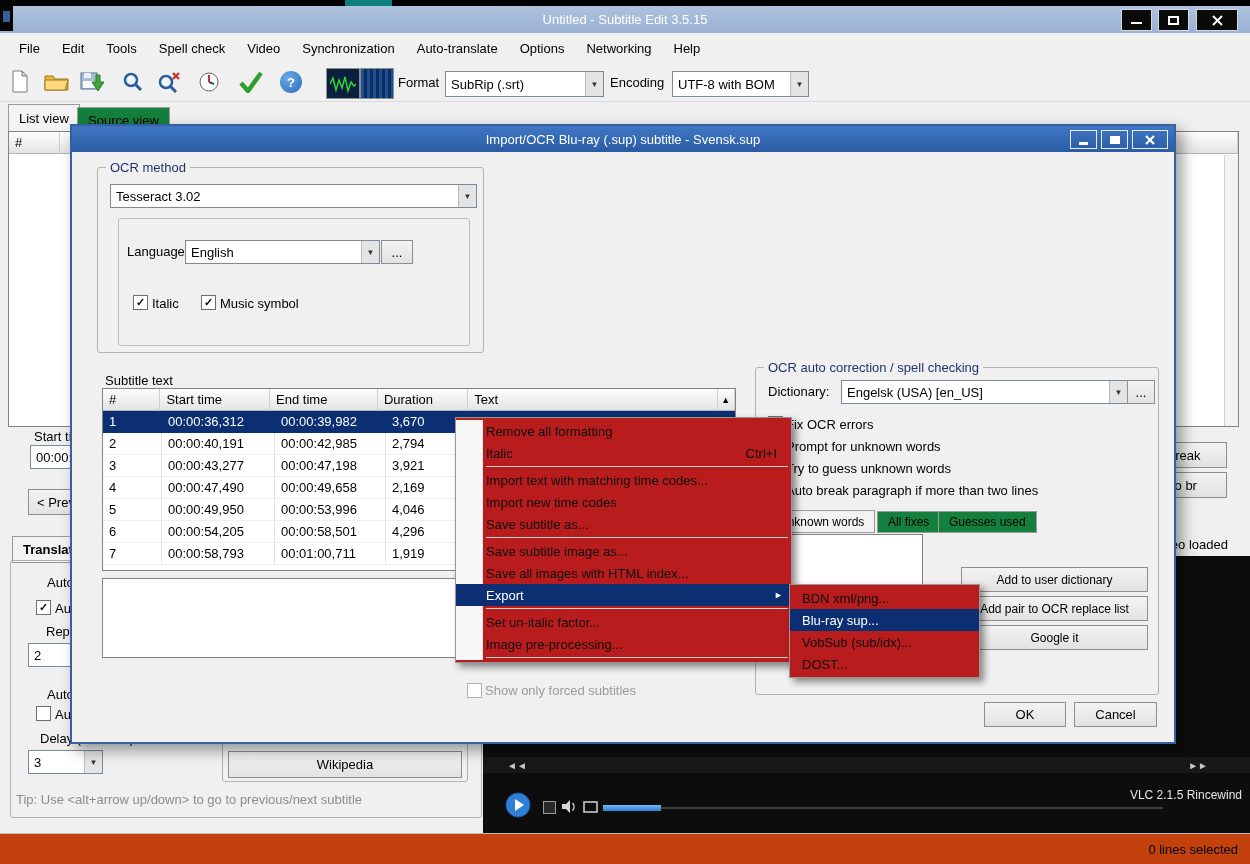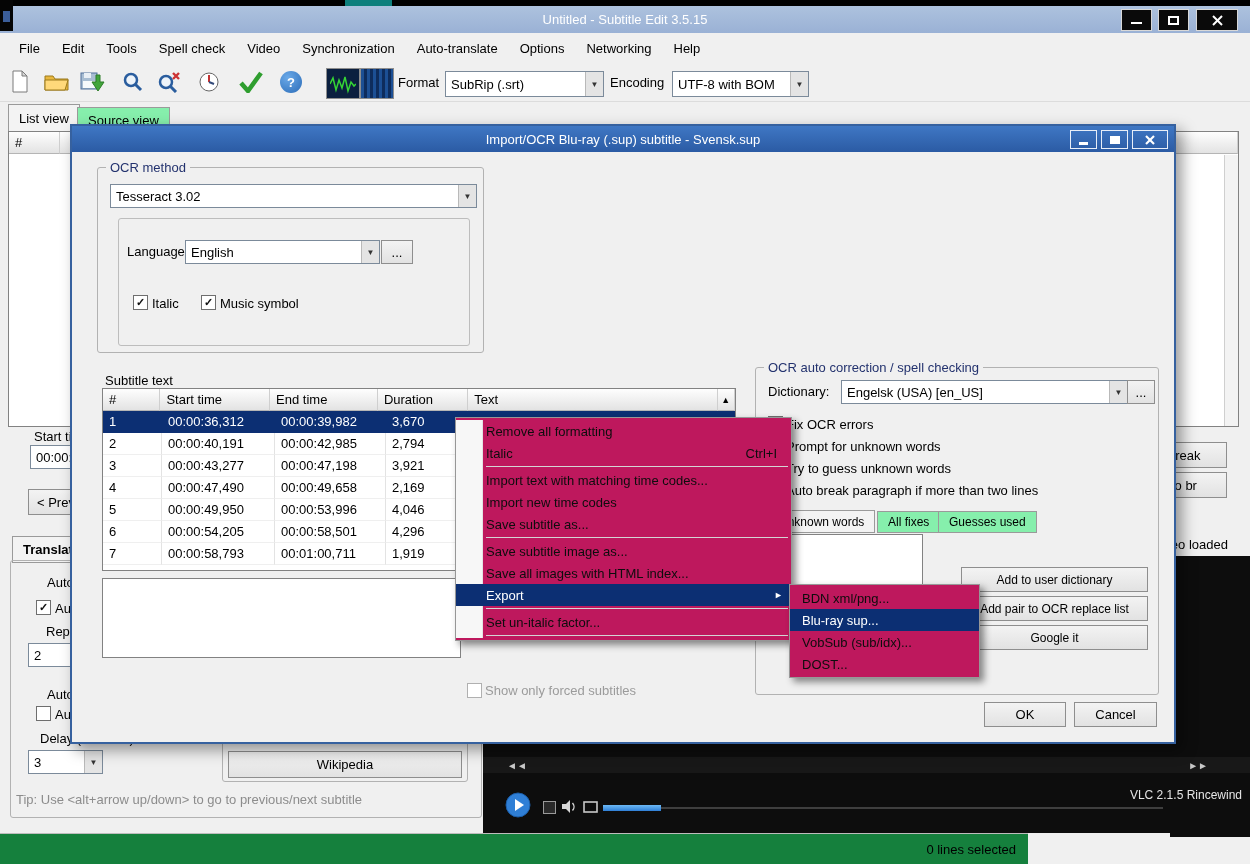--- a/index.html
+++ b/index.html
@@ -19,31 +19,31 @@
   .combo{background:#fff;border:1px solid #7b8a9a;display:flex;align-items:center;padding-left:5px;overflow:hidden;white-space:nowrap}
   .combo .arr{margin-left:auto;width:17px;align-self:stretch;background:#e4e4e4;border-left:1px solid #b9b9b9;
     display:flex;align-items:center;justify-content:center;font-size:8px;color:#333;flex:0 0 17px}
   .btn{display:flex;align-items:center;justify-content:center;background:linear-gradient(#f3f3f3,#e2e2e2);
     border:1px solid #8e8e8e;white-space:nowrap;overflow:hidden;cursor:default}
   .gb{border:1px solid #b2b2b2;border-radius:3px}
   .gb-cap{position:absolute;top:-8px;left:8px;background:#f0f0f0;padding:0 4px;color:#23326e;white-space:pre}
   .cb{width:13px;height:13px;background:#fff;border:1px solid #6e6e6e;display:flex;align-items:center;
     justify-content:center;font-size:11px;font-weight:bold;color:#111;line-height:11px}
   .lbl{white-space:nowrap}
-  .tab{border:1px solid #9a9a9a;background:#86efac;display:flex;align-items:center;padding:0 10px;white-space:nowrap}
+  .tab{border:1px solid #9a9a9a;background:#15803d;display:flex;align-items:center;padding:0 10px;white-space:nowrap}
   .tab.act{background:#f3f3f3}
   
   .tbl{background:#fff;border:1px solid #828282}
   .trow{display:flex;height:22px}
   .tcell{border-right:1px solid #e3e3e3;padding-left:6px;display:flex;align-items:center;
     overflow:hidden;white-space:nowrap;border-bottom:1px solid #efefef}
   .th .tcell{background:linear-gradient(#fefefe,#e3e3e3);border-right:1px solid #cfcfcf;border-bottom:1px solid #b5b5b5}
   .trow.sel .tcell{background:#0c2f73;color:#fff;border-color:#0c2f73}
   
-  .cmenu{background:#be185d;border:1px solid #979797;box-shadow:4px 4px 7px rgba(0,0,0,.45);padding:2px 0;position:absolute}
+  .cmenu{background:#b91c1c;border:1px solid #979797;box-shadow:4px 4px 7px rgba(0,0,0,.45);padding:2px 0;position:absolute}
   .cmenu .gutter{position:absolute;left:0;top:2px;bottom:2px;width:26px;background:#f7f7f7;border-right:1px solid #e4e4e4}
   .mi{position:relative;display:flex;align-items:center;height:22px;padding:0 14px 0 30px;color:#0d0d0d}
   .mi .short{margin-left:auto;padding-left:20px}
   .mi.hl{background:#0c2f73;color:#fff}
   .mi .subarr{position:absolute;right:8px;font-size:9px}
   .sep{height:1px;background:#d4d4d4;margin:2px 3px 2px 30px}
   .smenu .mi{padding:0 12px}
   
   .subimg{background:#7b7b7b;border:1px solid #5f5f5f;display:flex;flex-direction:column;
     justify-content:space-evenly;align-items:center}
@@ -207,21 +207,21 @@
           <path d="M11.5 4a5.5 5.5 0 0 1 0 7.5" fill="none" stroke="#d8d8d8" stroke-width="1.4"></path>
         </svg></span>
     <span class="a" style="left:100px;top:64px"><svg width="15" height="12">
           <rect x="1" y="1" width="13" height="10" fill="none" stroke="#c8c8c8" stroke-width="1.6"></rect>
         </svg></span>
     <div class="a" style="left:120px;top:70px;width:560px;height:2px;background:#3e3e3e"></div>
     <div class="a" style="left:120px;top:68px;width:58px;height:6px;background:linear-gradient(#6cb9f5,#2f7fd6)"></div>
     <span class="a lbl small" style="right:8px;top:51px;color:#e6e6e6">VLC 2.1.5 Rincewind</span>
   </div>
 
-  <div class="a" style="left:0;top:833px;width:1028px;height:31px;background:#15803d;border-top:1px solid #bdbdbd;display:flex;align-items:center">
+  <div class="a" style="left:0;top:833px;width:1250px;height:31px;background:#c2410c;border-top:1px solid #bdbdbd;display:flex;align-items:center">
     <span style="margin-left:auto;margin-right:12px">0 lines selected</span>
   </div>
 
   <div class="a" style="left:70px;top:124px;width:1102px;height:616px;background:#f0f0f0;border:2px solid #36619f;box-shadow:6px 6px 14px rgba(0,0,0,.4);z-index:10">
     <div class="a" style="left:0;top:0;right:0;height:26px;background:linear-gradient(#3f77c4,#2b5ba4);display:flex;align-items:center">
       <span style="width:100%;text-align:center;color:#fff">Import/OCR Blu-ray (.sup) subtitle - Svensk.sup</span>
     </div>
     <div class="a" style="right:6px;top:4px;display:flex;gap:4px">
       <span style="width:25px;height:17px;border:1px solid #e8eef8;display:flex;align-items:flex-end;justify-content:center">
           <span style="width:9px;height:3px;background:#fff;margin-bottom:3px"></span>
@@ -384,20 +384,23 @@
         <span>Save all images with HTML index...</span>
       </div>
     <div class="mi hl">
         <span>Export</span>
         <span class="subarr">►</span>
       </div>
     <div class="sep"></div>
     <div class="mi">
         <span>Set un-italic factor...</span>
       </div>
+    <div class="mi">
+        <span>Image pre-processing...</span>
+      </div>
     <div class="sep"></div>
   </div>
 
   <div class="cmenu smenu" style="left:789px;top:584px;width:189px;z-index:41">
     <div class="mi">
         <span>BDN xml/png...</span>
       </div>
     <div class="mi hl">
         <span>Blu-ray sup...</span>
       </div>

